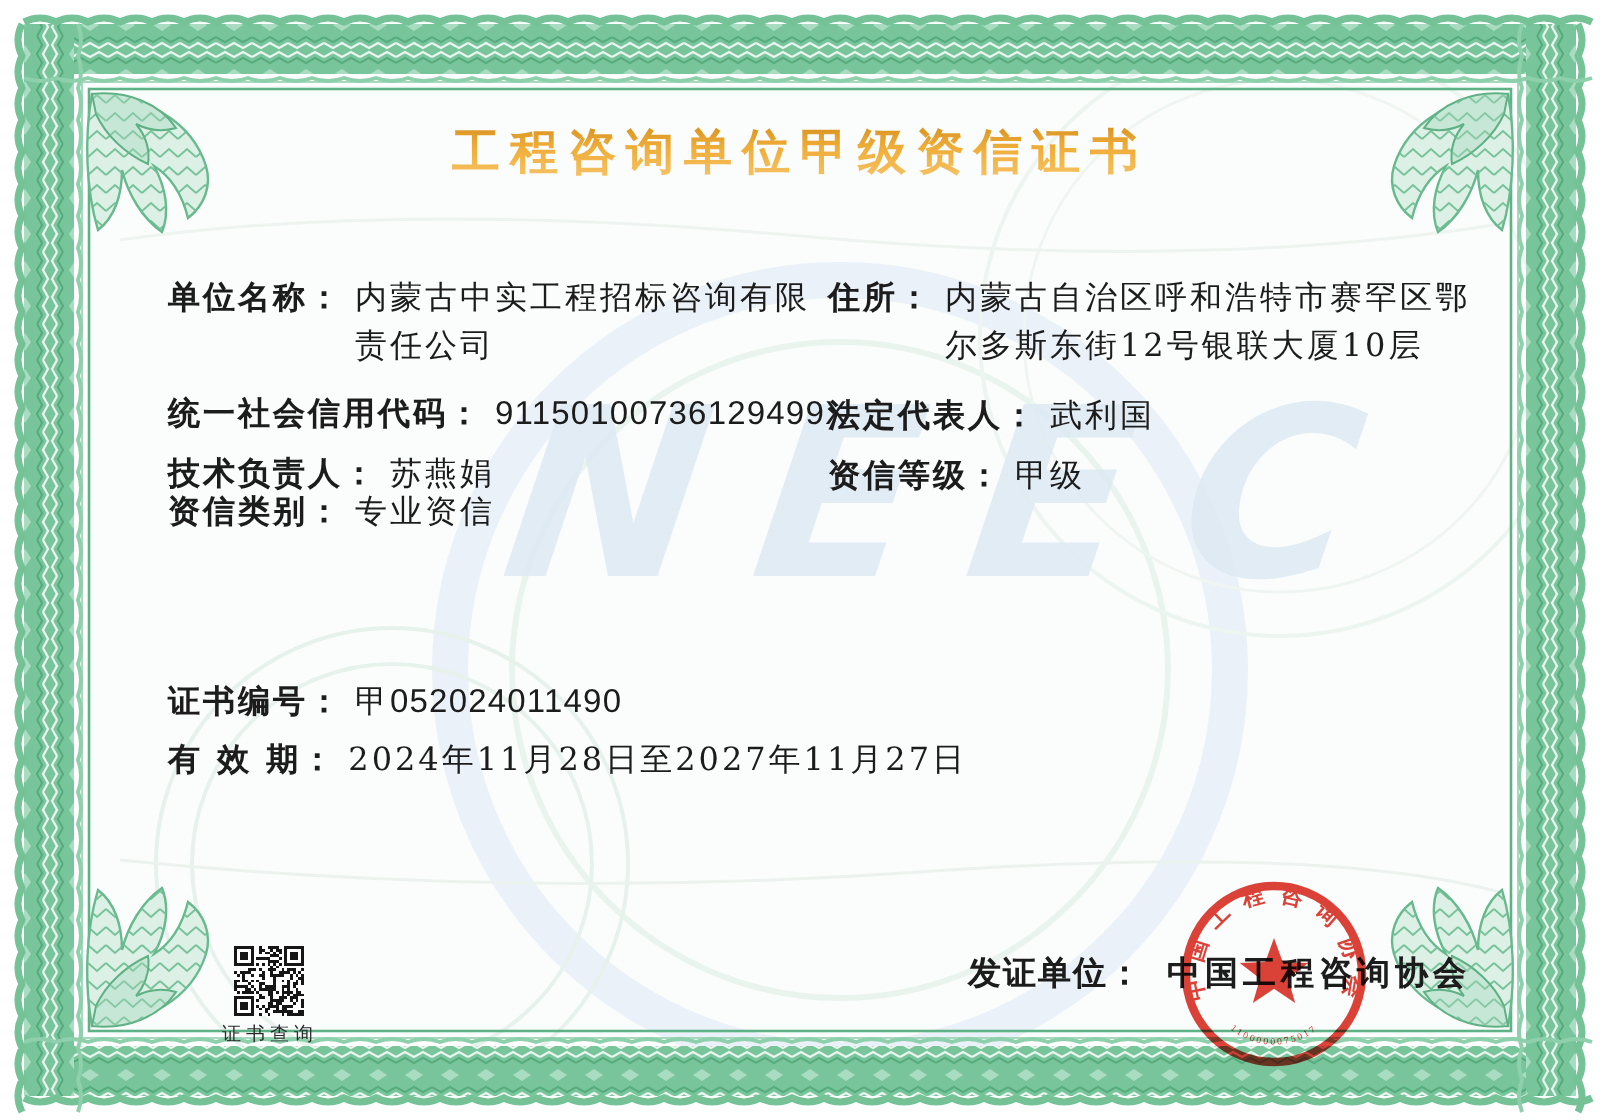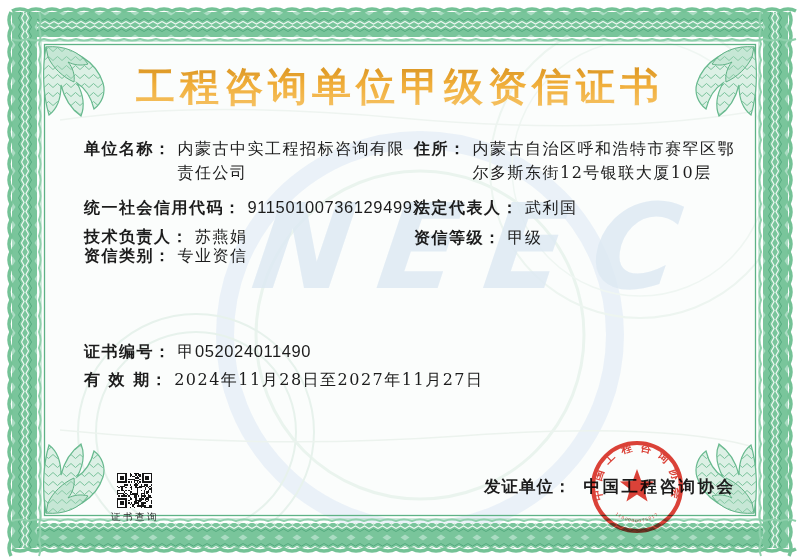--- a/index.html
+++ b/index.html
@@ -6,21 +6,21 @@
   .page{position:relative;width:800px;height:560px;overflow:hidden;background:#ffffff;
         font-family:"DejaVu Serif","Liberation Serif",serif;color:#1c1c1c;}
   .bg-svg{position:absolute;inset:0;z-index:0;}
   .watermark-text{position:absolute;top:178px;left:255px;z-index:1;
         font-family:"DejaVu Sans","Liberation Sans",sans-serif;
         font-style:italic;font-weight:900;font-size:118px;letter-spacing:26px;
         color:#dde9f3;transform:skewX(-8deg);opacity:.8;user-select:none;}
   .frame-svg{position:absolute;inset:0;z-index:2;pointer-events:none;}
   .title{position:absolute;top:60px;left:0;width:100%;text-align:center;z-index:3;
         font-family:"DejaVu Sans","Liberation Sans",sans-serif;
-        font-size:39px;font-weight:900;letter-spacing:5px;
+        font-size:24px;font-weight:900;letter-spacing:5px;
         background:linear-gradient(180deg,#d6911f 5%,#f0ae3a 45%,#f6c468 95%);
         -webkit-background-clip:text;background-clip:text;color:transparent;}
   .field{position:absolute;z-index:3;font-size:16px;letter-spacing:1.5px;line-height:24px;}
   .field .lab{font-weight:700;margin-right:6px;white-space:nowrap;}
   .flex{display:flex;align-items:flex-start;}
   .vblock{display:block;}
   .w-unit{width:243px;}
   .w-addr{width:270px;}
   .w-biz{width:584px;font-size:15.5px;letter-spacing:.8px;line-height:26px;}
   .biz{font-size:15.5px;}

